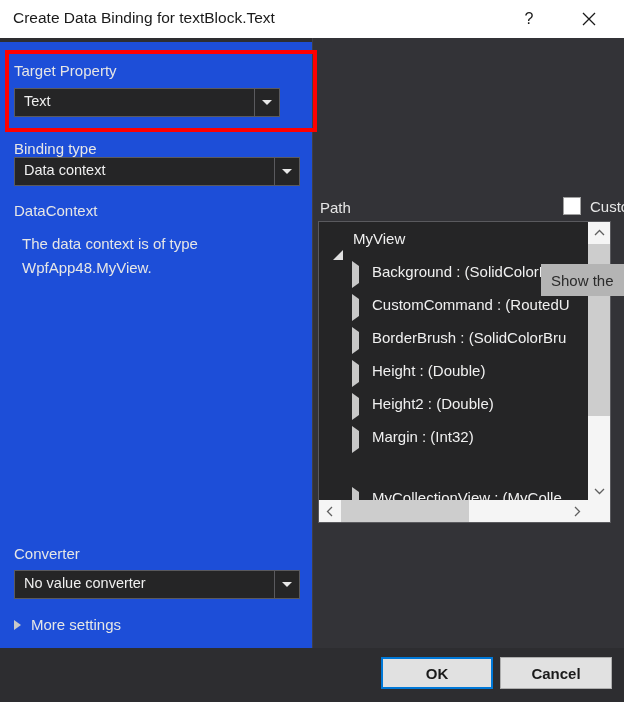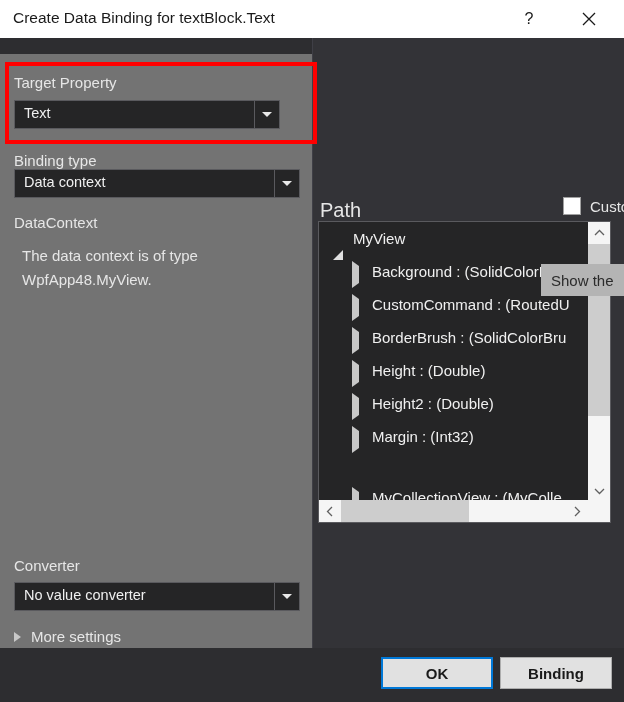--- a/index.html
+++ b/index.html
@@ -56,23 +56,23 @@
 
   
   .content {
     position: absolute;
     left: 0; top: 38px;
     width: 624px; height: 664px;
     background: #2d2d30;
   }
   .left-pane {
     position: absolute;
-    left: 0; top: 16px;
+    left: 0; top: 4px;
     width: 312px; height: 610px;
-    background: #737373;
+    background: #1d4ed8;
   }
   .right-pane {
     position: absolute;
     left: 313px; top: 0;
     width: 311px; height: 610px;
     background: #333337;
   }
   .pane-divider {
     position: absolute;
     left: 312px; top: 0;
@@ -135,21 +135,21 @@
     width: 270px;
     font-size: 15px;
     color: #e6e6e6;
     line-height: 24px;
   }
 
   
   .path-label {
     position: absolute;
     left: 7px; top: 161px;
-    font-size: 20px;
+    font-size: 15px;
     color: #e6e6e6;
   }
   .custom-check-wrap {
     position: absolute;
     left: 205px; top: 159px;
     display: flex;
     align-items: center;
     padding-left: 45px;
   }
   .checkbox {
@@ -460,17 +460,17 @@
           </div>
         </div>
         <div class="corner-box"></div>
       </div>
     </div>
 
     <div class="tooltip">Show the</div>
 
     <div class="footer">
       <button class="btn primary">OK</button>
-      <button class="btn secondary">Binding</button>
+      <button class="btn secondary">Cancel</button>
     </div>
 
   </div>
 </div>
 
 </body></html>

